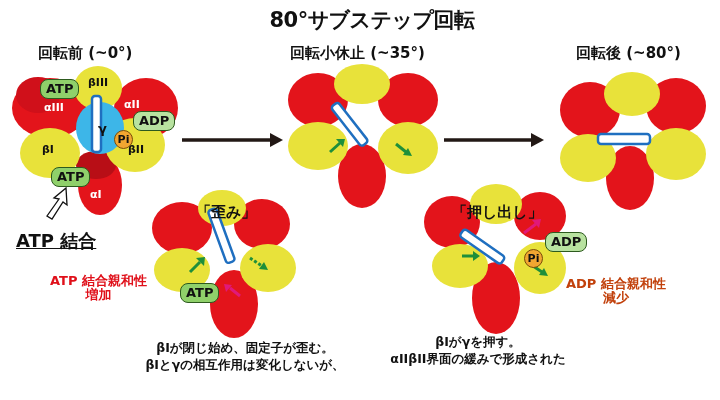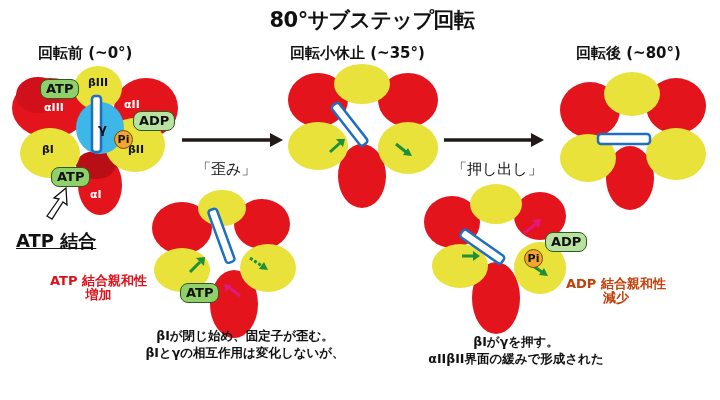--- a/index.html
+++ b/index.html
@@ -1,21 +1,21 @@
 <!DOCTYPE html>
 <html><head>
 <meta charset="utf-8">
 <style>
   html, body { margin:0; padding:0; background:#ffffff; }
   body { width:720px; height:400px; position:relative; overflow:hidden;
          font-family:"DejaVu Sans", sans-serif; color:#111; }
   .abs { position:absolute; }
   .title { left:12px; width:720px; top:6px; text-align:center; font-size:21px; font-weight:bold; letter-spacing:-0.5px; }
   .stage { font-size:15px; font-weight:bold; white-space:nowrap; }
-  .step { font-size:15px; font-weight:normal; white-space:nowrap; }
+  .step { font-size:15px; font-weight:bold; white-space:nowrap;margin-top:43px; }
   .desc { font-size:12.5px; font-weight:bold; text-align:center; line-height:17px; white-space:nowrap; }
   .red-note { color:#e0101a; font-size:13px; font-weight:bold; line-height:14px; text-align:center; white-space:nowrap; }
   .blue-note { color:#c2410c; font-size:13px; font-weight:bold; line-height:14px; text-align:center; white-space:nowrap; }
   .pill { position:absolute; background:#8fd06a; border:1.5px solid #2d5a1e; border-radius:8px;
           font-size:13px; font-weight:bold; padding:1px 5px; line-height:16px; color:#111; }
   .pill.pale { background:#b8e2a0; }
   .pi { position:absolute; width:17px; height:17px; border-radius:50%; background:#f2a631; border:1px solid #7a4c08;
         font-size:11px; font-weight:bold; text-align:center; line-height:17px; color:#111;margin-top:8px; }
   .sub { position:absolute; font-size:11px; font-weight:bold; color:#111; }
   .sub.w { color:#fff; }
@@ -159,27 +159,27 @@
 <div class="abs atpbind" style="left:16px;top:229px;">ATP 結合</div>
 
 <div class="abs step" style="left:196px;top:160px;">「歪み」</div>
 <div class="abs step" style="left:452px;top:160px;">「押し出し」</div>
 
 <div class="pill" style="left:180px;top:283px;">ATP</div>
 <div class="abs red-note" style="left:50px;top:274px;">
   <div>ATP 結合親和性</div>
   <div>増加</div>
 </div>
-<div class="abs desc" style="left:120px;top:327px;width:250px;">
+<div class="abs desc" style="left:120px;top:339px;width:250px;">
   <div>βIが閉じ始め、固定子が歪む。</div>
   <div>βIとγの相互作用は変化しないが、</div>
 </div>
 
 <div class="pi" style="left:524px;top:241px;">Pi</div>
 <div class="pill pale" style="left:545px;top:232px;">ADP</div>
 <div class="abs blue-note" style="left:566px;top:277px;">
   <div>ADP 結合親和性</div>
   <div>減少</div>
 </div>
-<div class="abs desc" style="left:396px;top:333px;width:240px;">
+<div class="abs desc" style="left:358px;top:333px;width:240px;">
   <div>βIがγを押す。</div>
   <div>αIIβII界面の緩みで形成された</div>
 </div>
 
 </body></html>

